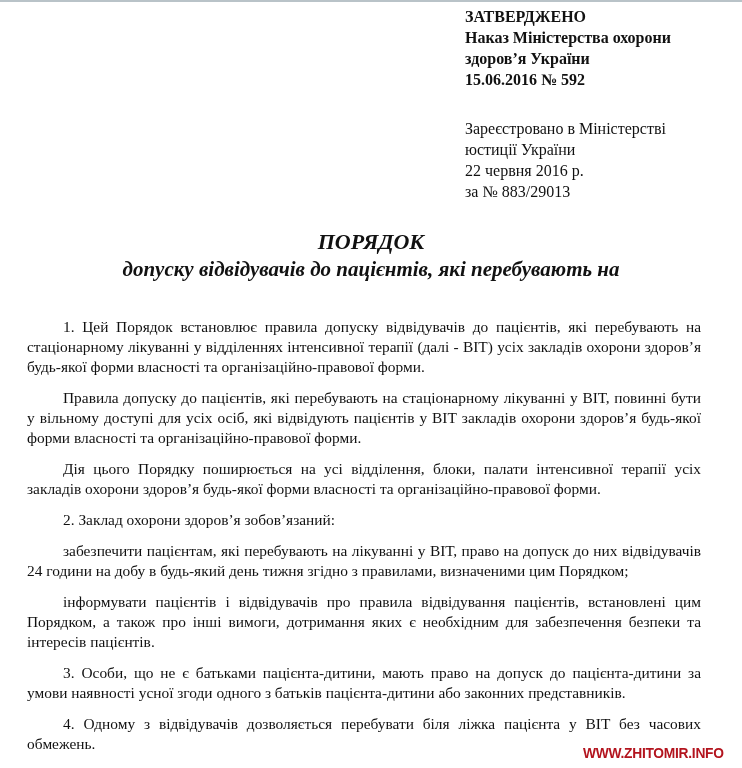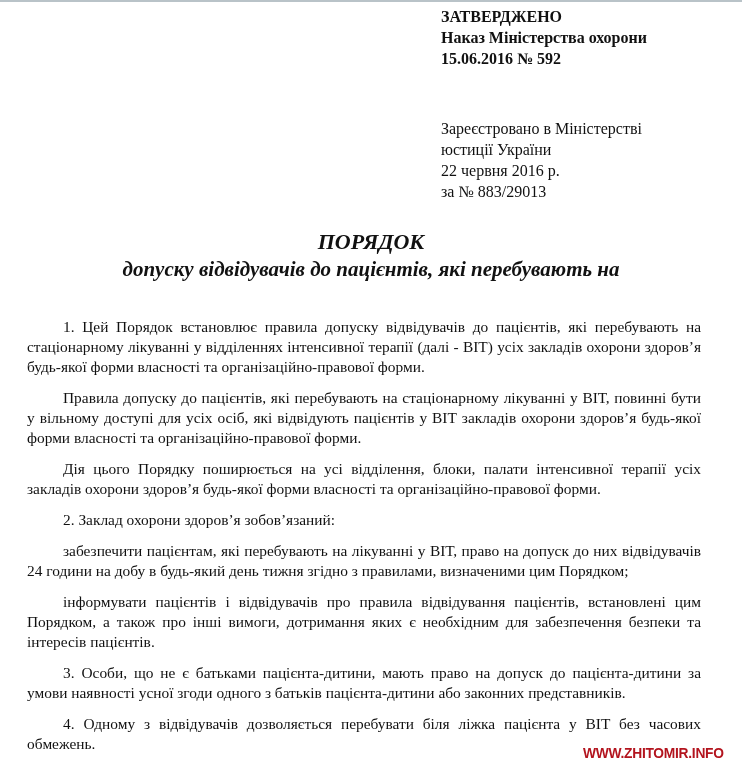--- a/index.html
+++ b/index.html
@@ -30,21 +30,21 @@
       line-height: 21px;
     }
     .registration {
       position: absolute;
       left: 441px;
       top: 118px;
       font-weight: normal;
       font-size: 16px;
       line-height: 21px;
     }
-    .approval div, .registration div { white-space: nowrap; }
+    .approval div, .registration div { white-space: nowrap; margin-left: 24px; }
     .title-block {
       position: absolute;
       left: 0;
       top: 228px;
       width: 742px;
       text-align: center;
       font-weight: bold;
       font-style: italic;
     }
     .title-main {
@@ -84,20 +84,21 @@
     }
   </style>
 </head>
 <body>
 
 <div class="top-rule"></div>
 
 <div class="approval">
   <div>ЗАТВЕРДЖЕНО</div>
   <div>Наказ Міністерства охорони</div>
+  <div>здоров’я України</div>
   <div>15.06.2016 № 592</div>
 </div>
 
 <div class="registration">
   <div>Зареєстровано в Міністерстві</div>
   <div>юстиції України</div>
   <div>22 червня 2016 р.</div>
   <div>за № 883/29013</div>
 </div>
 

